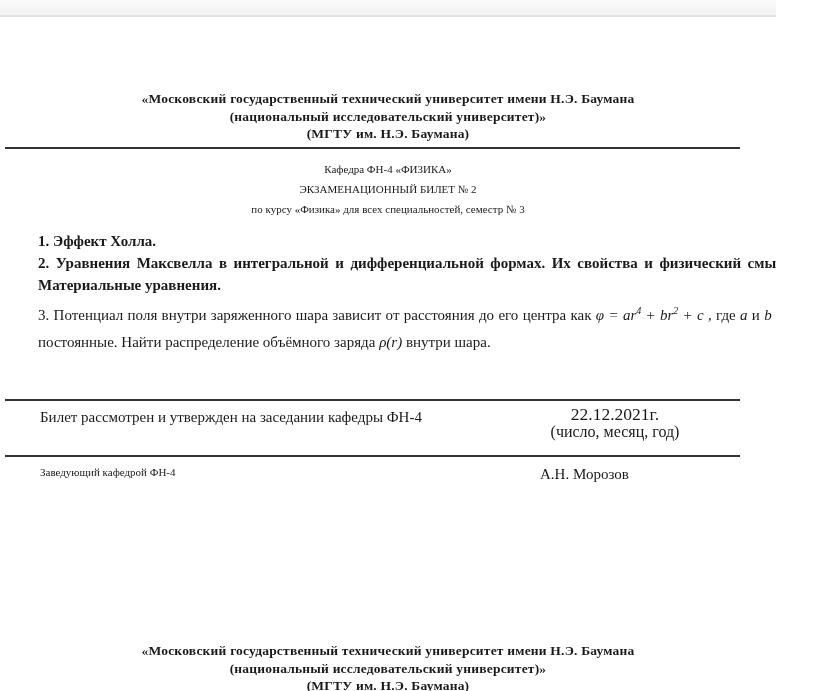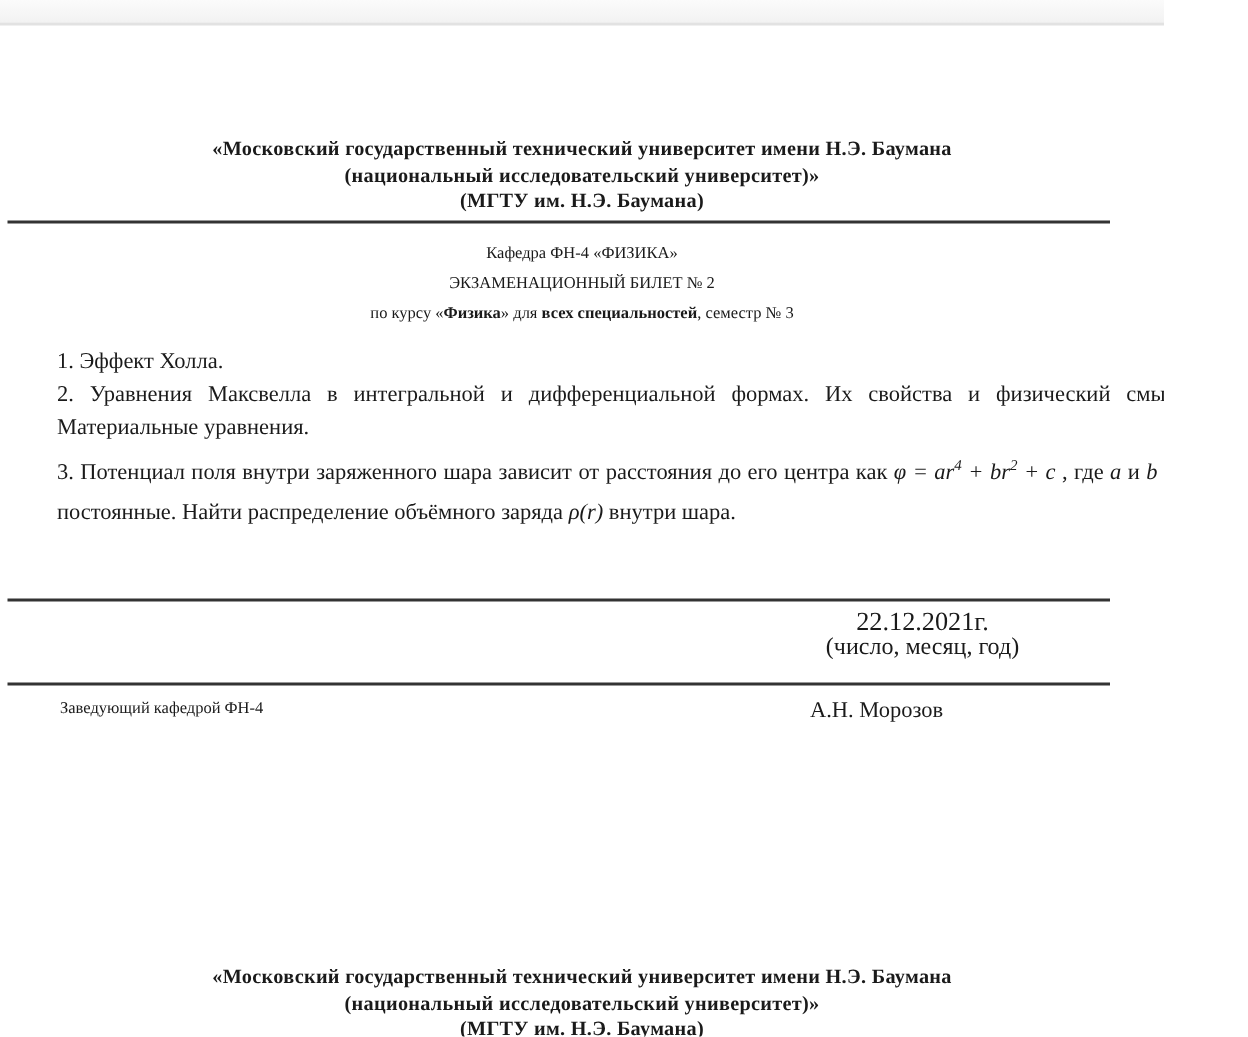--- a/index.html
+++ b/index.html
@@ -49,21 +49,21 @@
     line-height: 20px;
   }
   .questions {
     position: absolute;
     top: 230px;
     left: 38px;
     width: 757px;
     font-size: 15px;
   }
   .questions p { margin: 0; }
-  .q12 { line-height: 22px; text-align: justify; }
+  .q12 { line-height: 22px; text-align: justify; font-weight: bold; }
   .q3  { line-height: 27px; text-align: justify; margin-top: 6px !important; }
   .math { font-style: italic; }
   .sup {
     font-size: 10px;
     vertical-align: super;
     line-height: 0;
     font-style: italic;
   }
   .approval-label {
     position: absolute;
@@ -83,21 +83,21 @@
     top: 466px; left: 40px;
     font-size: 11px;
   }
   .sig-name {
     position: absolute;
     top: 466px; left: 540px;
     width: 150px;
     text-align: left;
     font-size: 15px;
   }
-  b { font-weight: bold; }
+  b { font-weight: normal; }
 </style>
 </head>
 <body>
 
 <div class="viewport">
 
   <div class="topbar"></div>
 
   <div class="uni-header top">
     <div>«Московский государственный технический университет имени Н.Э. Баумана</div>
@@ -114,20 +114,21 @@
   </div>
 
   <div class="questions">
     <p class="q12">1. Эффект Холла.</p>
     <p class="q12">2. Уравнения Максвелла в интегральной и дифференциальной формах. Их свойства и физический смысл. Материальные уравнения.</p>
     <p class="q3"><span>3. Потенциал поля внутри заряженного шара зависит от расстояния до его центра как </span><span class="math"><span>φ = ar</span><span class="sup">4</span><span> + br</span><span class="sup">2</span><span> + c</span></span><span> , где </span><span class="math">a</span><span> и </span><span class="math">b</span><span> и </span><span class="math">c</span><span> постоянные. Найти распределение объёмного заряда </span><span class="math">ρ(r)</span><span> внутри шара.</span></p>
   </div>
 
   <div class="rule r2"></div>
 
+  <div class="approval-label">Билет рассмотрен и утвержден на заседании кафедры ФН-4</div>
   <div class="date-col">
     <div class="date-value">22.12.2021г.</div>
     <div class="date-caption">(число, месяц, год)</div>
   </div>
 
   <div class="rule r3"></div>
 
   <div class="sig-label">Заведующий кафедрой ФН-4</div>
   <div class="sig-name">А.Н. Морозов</div>
 

